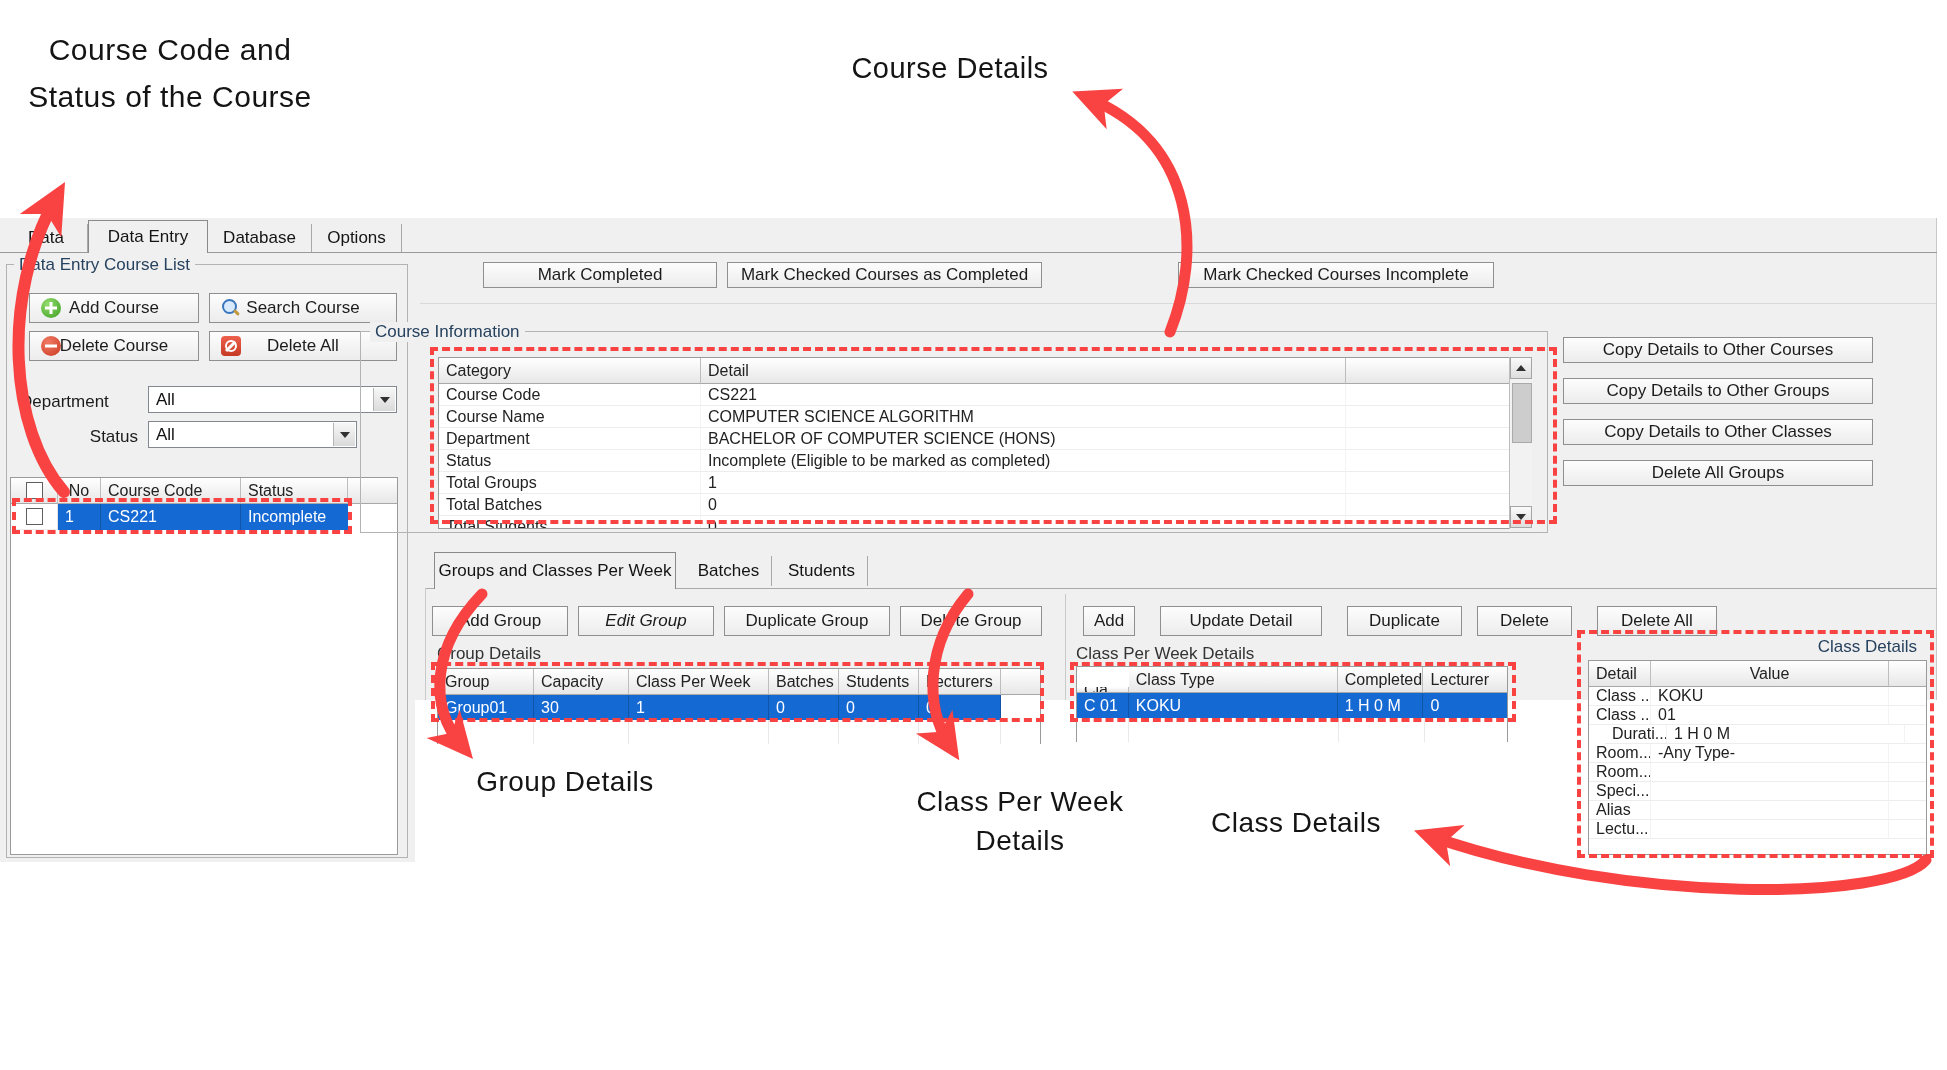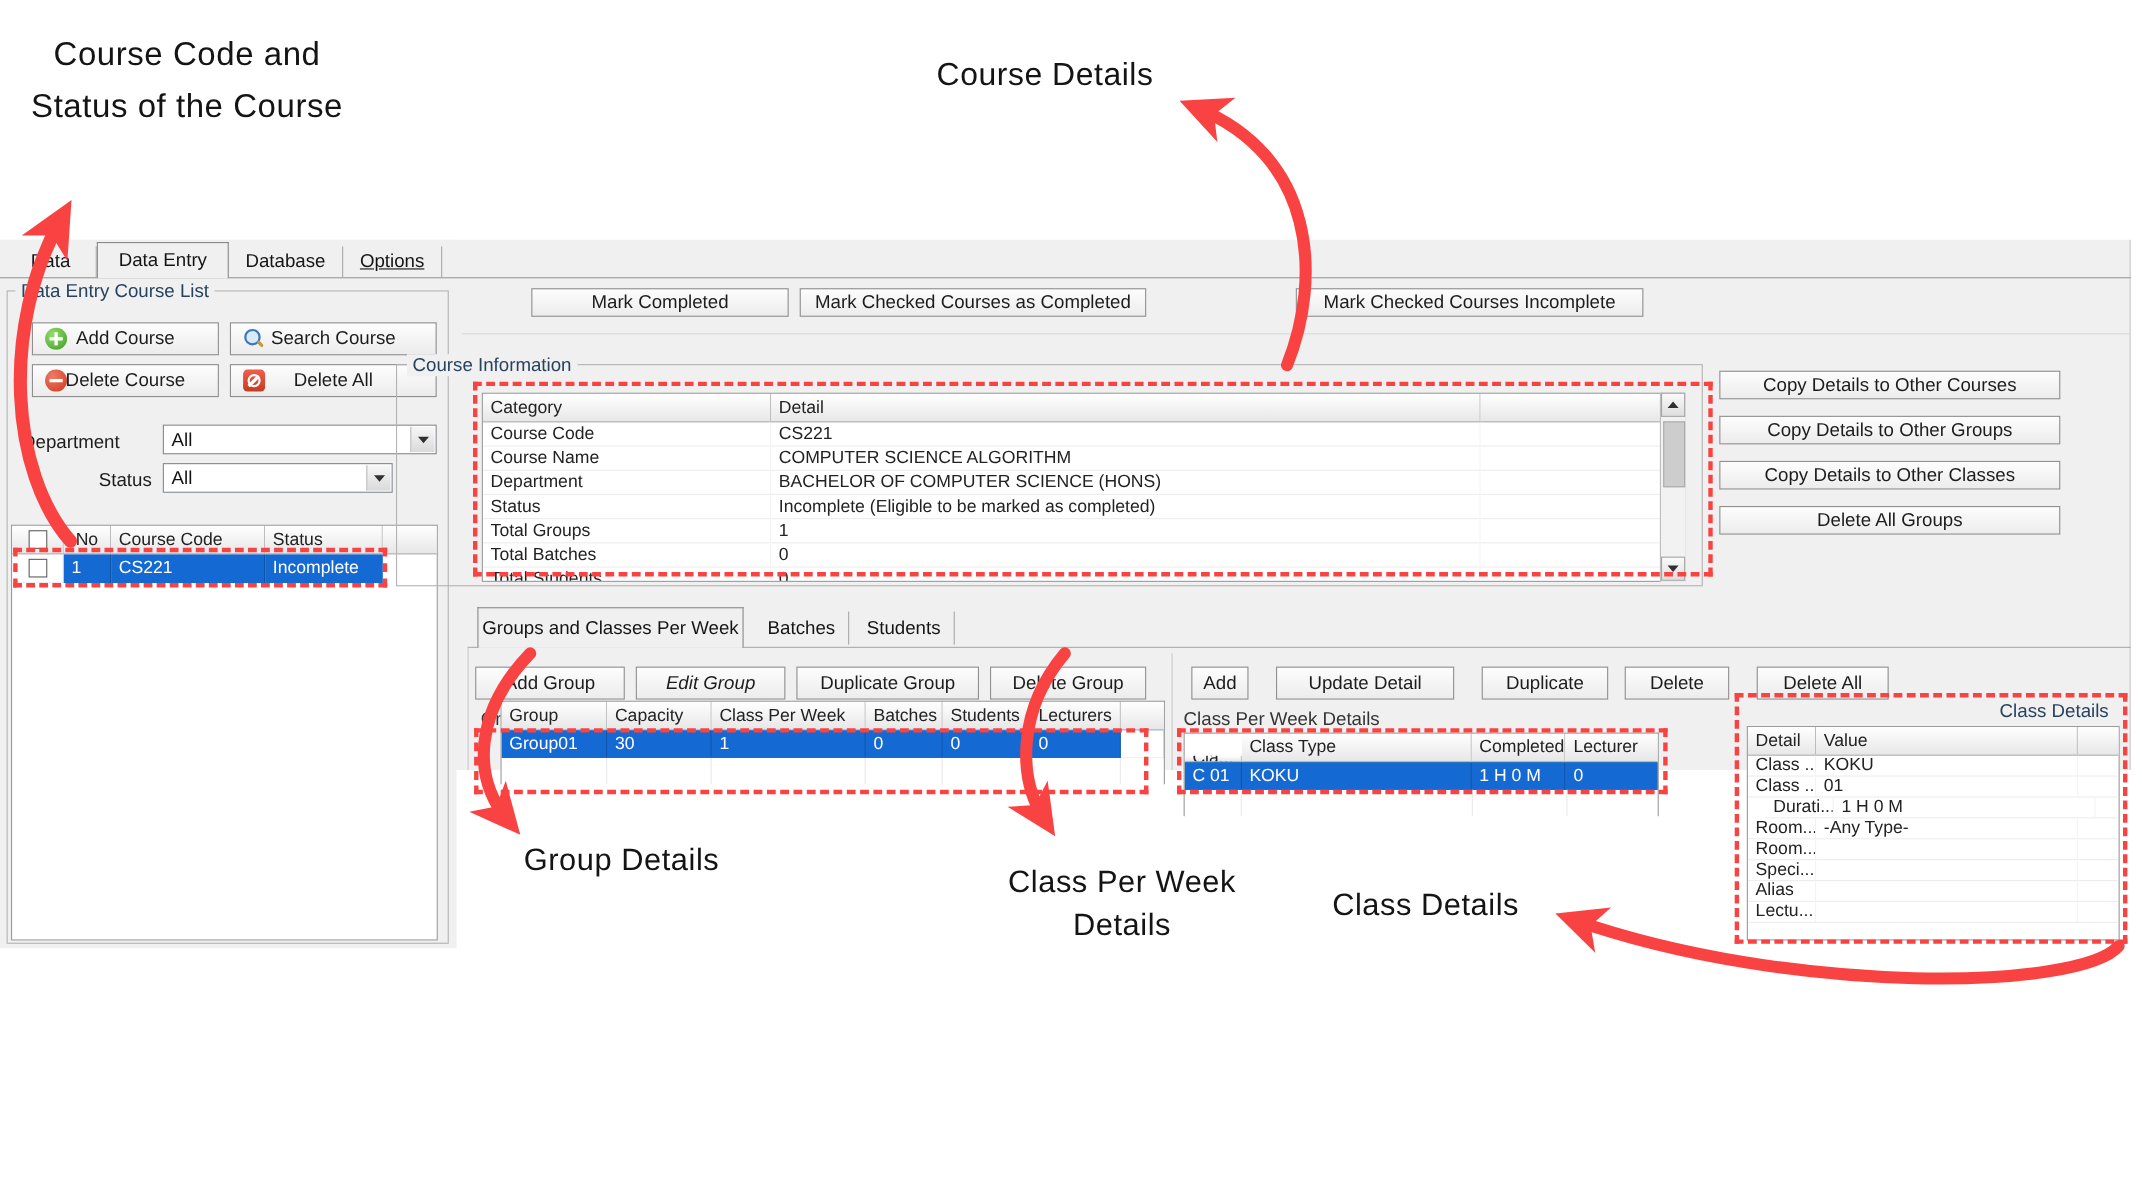--- a/index.html
+++ b/index.html
@@ -82,21 +82,21 @@
 <div class="hline" style="left:0;top:252px;width:1937px;"></div>
 <div class="tab" style="left:5px;top:224px;width:83px;height:28px;">
   <span>Data</span>
 </div>
 <div class="tab-sel" style="left:88px;top:220px;width:120px;height:33px;">
   <span>Data Entry</span>
 </div>
 <div class="tab" style="left:208px;top:224px;width:104px;height:28px;">
   <span>Database</span>
 </div>
-<div class="tab" style="left:312px;top:224px;width:90px;height:28px;text-decoration:underline;">
+<div class="tab" style="left:312px;top:224px;width:90px;height:28px;">
   <span>Options</span>
 </div>
 
 <div class="gb" style="left:6px;top:264px;width:402px;height:594px;"></div>
 <div class="gblab" style="left:14px;top:255px;">Data Entry Course List</div>
 
 <div class="btn" style="left:29px;top:293px;width:170px;height:30px;justify-content:center;">
   <span class="ic ic-add" style="left:11px;top:4px;"></span>
   <span>Add Course</span>
 </div>
@@ -294,21 +294,21 @@
   <span>Edit Group</span>
 </div>
 <div class="btn" style="left:724px;top:606px;width:166px;height:30px;">
   <span>Duplicate Group</span>
 </div>
 <div class="btn" style="left:900px;top:606px;width:142px;height:30px;">
   <span>Delete Group</span>
 </div>
 <div class="abs" style="left:437px;top:644px;font-size:17px;color:#333;">Group Details</div>
 
-<div class="tbl" style="left:437px;top:637px;width:604px;height:76px;border-bottom:none;margin-left:18px;">
+<div class="tbl" style="left:437px;top:668px;width:604px;height:76px;border-bottom:none;">
   <div class="trow" style="height:26px;">
     <div class="hc" style="width:96px;">
         <span>Group</span>
       </div>
     <div class="hc" style="width:95px;">
         <span>Capacity</span>
       </div>
     <div class="hc" style="width:140px;">
         <span>Class Per Week</span>
       </div>
@@ -407,21 +407,21 @@
   </div>
 </div>
 
 <div class="abs" style="left:1700px;top:637px;width:217px;text-align:right;font-size:17px;color:#27425e;">Class Details</div>
 
 <div class="tbl" style="left:1588px;top:660px;width:339px;height:195px;">
   <div class="trow" style="height:26px;">
     <div class="hc" style="width:62px;">
         <span>Detail</span>
       </div>
-    <div class="hc" style="width:238px;">
+    <div class="hc" style="width:238px;justify-content:center;">
         <span>Value</span>
       </div>
     <div class="hc" style="flex:1;border-right:none;"></div>
   </div>
   <div class="trow" style="height:19px;">
     <div class="dc" style="width:62px;">
         <span>Class ...</span>
       </div>
     <div class="dc" style="width:238px;">
         <span>KOKU</span>

